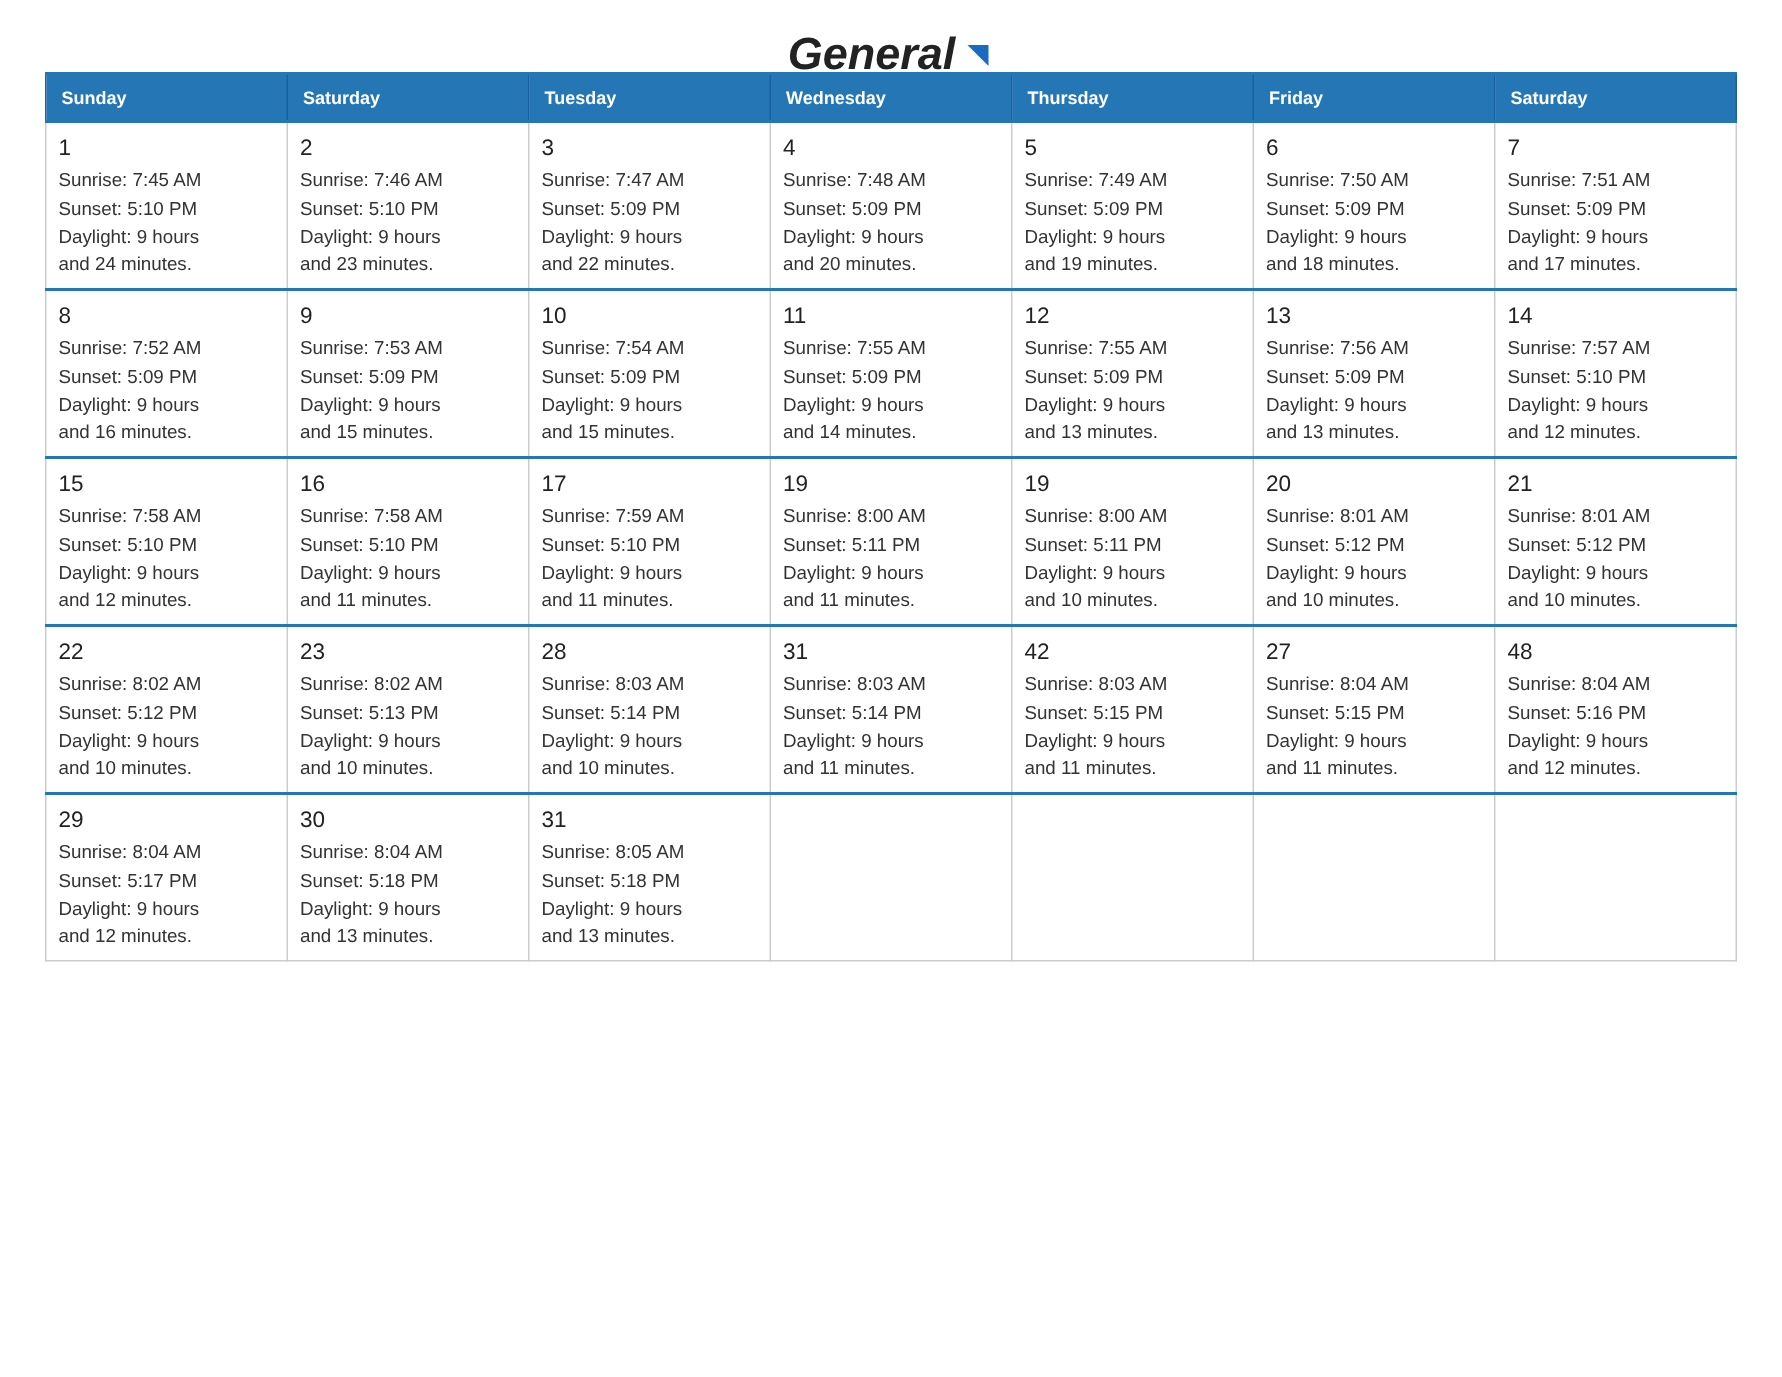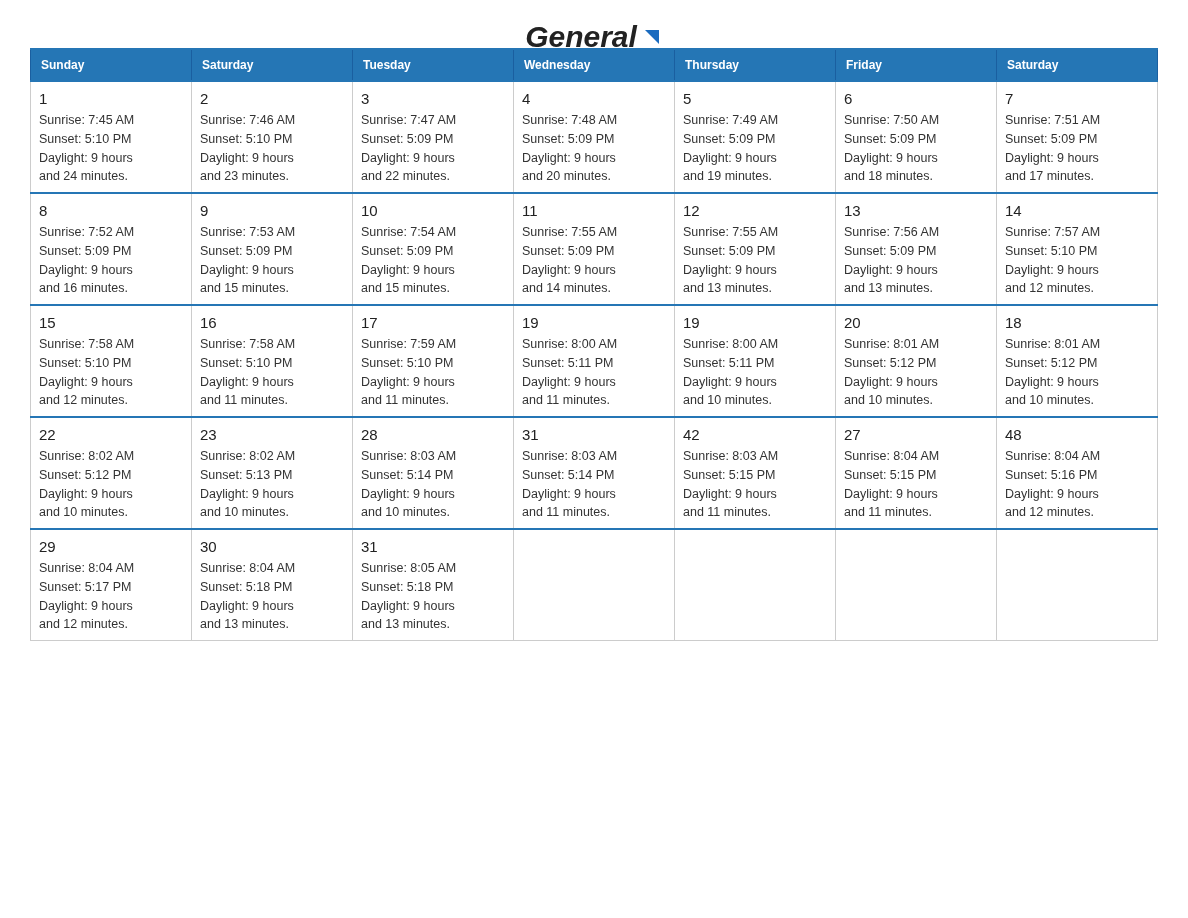--- a/index.html
+++ b/index.html
@@ -195,21 +195,21 @@
       </td>
         <td>
         <span class="day-num">19</span>
         <span class="day-info">Sunrise: 8:00 AM<br>Sunset: 5:11 PM<br>Daylight: 9 hours<br>and 10 minutes.</span>
       </td>
         <td>
         <span class="day-num">20</span>
         <span class="day-info">Sunrise: 8:01 AM<br>Sunset: 5:12 PM<br>Daylight: 9 hours<br>and 10 minutes.</span>
       </td>
         <td>
-        <span class="day-num">18</span>
+        <span class="day-num">21</span>
         <span class="day-info">Sunrise: 8:01 AM<br>Sunset: 5:12 PM<br>Daylight: 9 hours<br>and 10 minutes.</span>
       </td>
       </tr>
       <tr>
         <td>
         <span class="day-num">22</span>
         <span class="day-info">Sunrise: 8:02 AM<br>Sunset: 5:12 PM<br>Daylight: 9 hours<br>and 10 minutes.</span>
       </td>
         <td>
         <span class="day-num">23</span>

